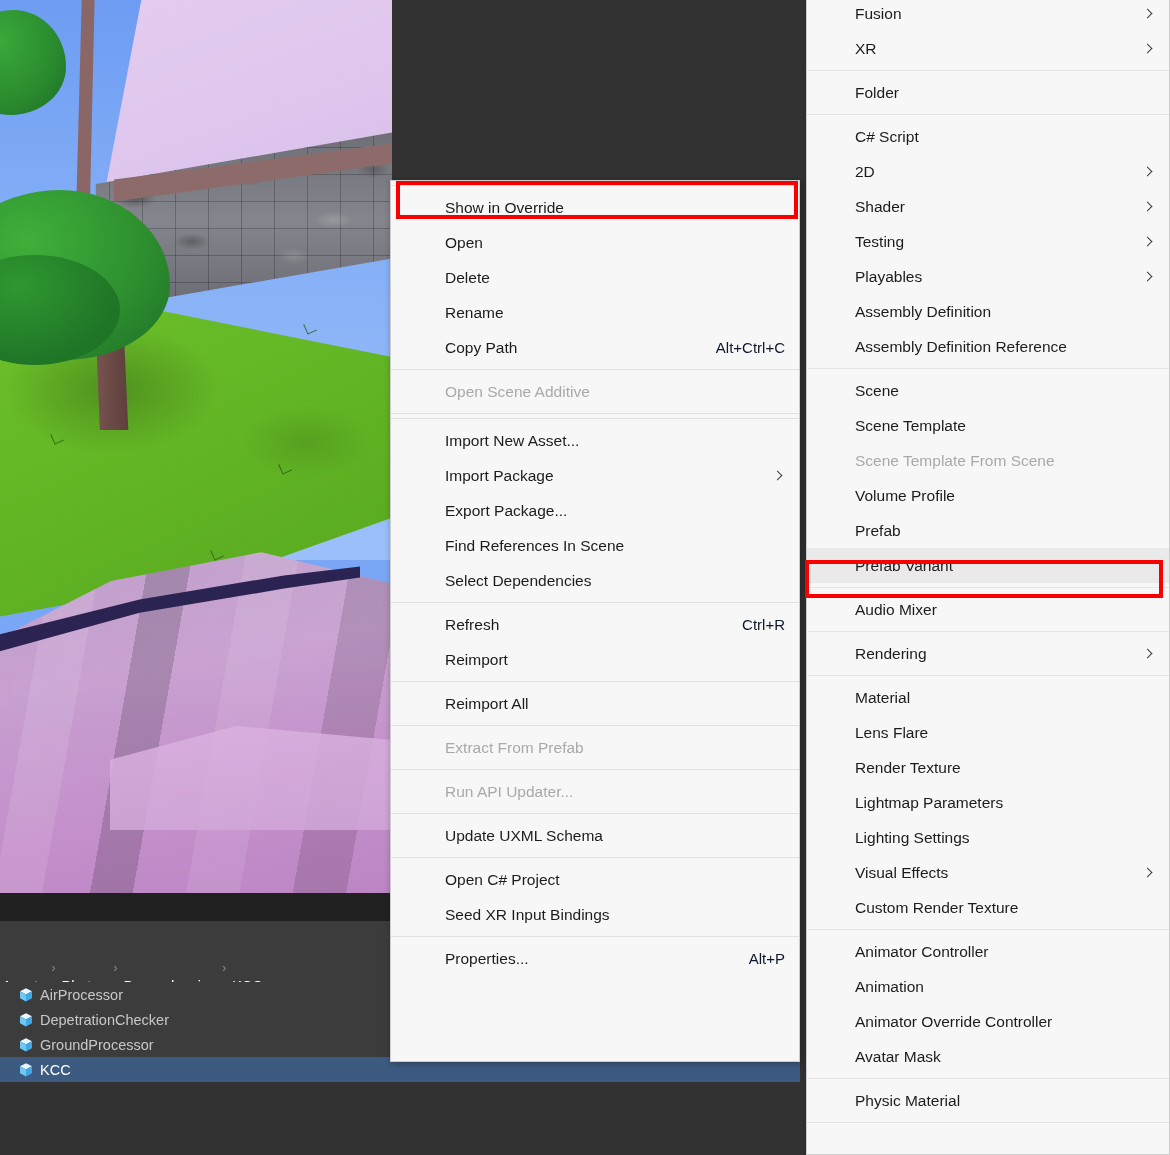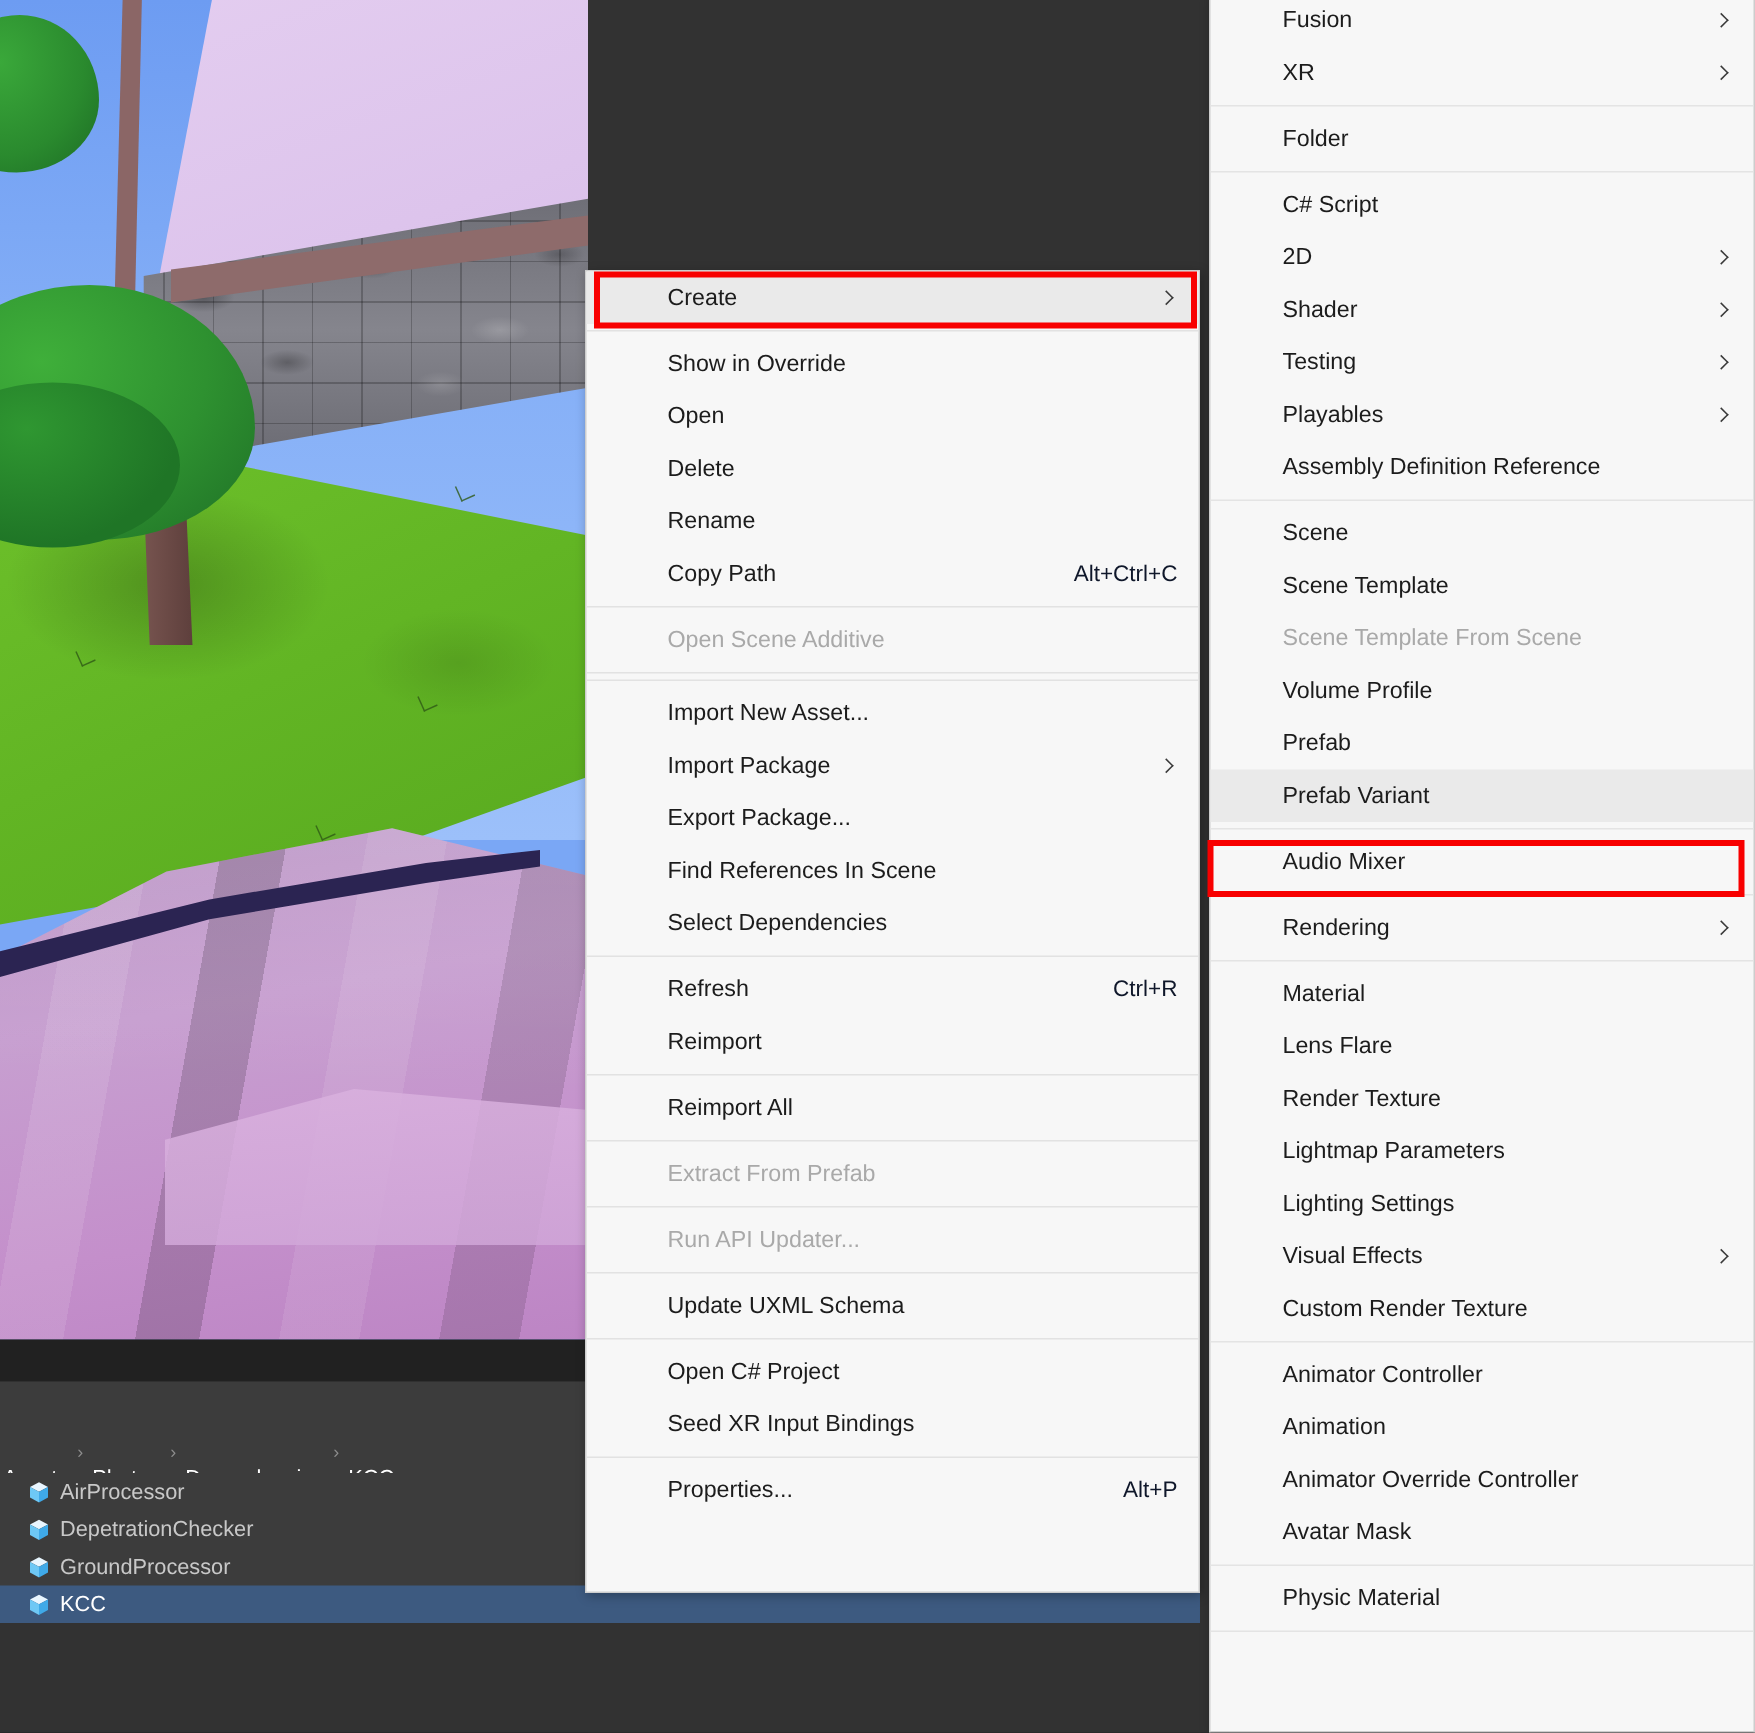--- a/index.html
+++ b/index.html
@@ -365,24 +365,20 @@
           <path d="M14 4.3 8 7.5 8 14.6 14 11.3Z" fill="#3fa9e8"></path>
         </svg>
         <span>KCC</span>
       </div>
     </div>
   <div id="project-empty"></div>
 
 </div>
 
 <div class="ctx-menu" id="menu-main">
-    <div class="mi highlighted">
-      <span class="label">Create</span>
-      <span class="arrow"></span>
-    </div>
     <div class="sep"></div>
     <div class="mi">
       <span class="label">Show in Override</span>
     </div>
     <div class="mi">
       <span class="label">Open</span>
     </div>
     <div class="mi">
       <span class="label">Delete</span>
     </div>
@@ -480,20 +476,23 @@
     </div>
     <div class="mi">
       <span class="label">Testing</span>
       <span class="arrow"></span>
     </div>
     <div class="mi">
       <span class="label">Playables</span>
       <span class="arrow"></span>
     </div>
     <div class="mi">
+      <span class="label">Assembly Definition</span>
+    </div>
+    <div class="mi">
       <span class="label">Assembly Definition Reference</span>
     </div>
     <div class="sep"></div>
     <div class="mi">
       <span class="label">Scene</span>
     </div>
     <div class="mi">
       <span class="label">Scene Template</span>
     </div>
     <div class="mi disabled">

